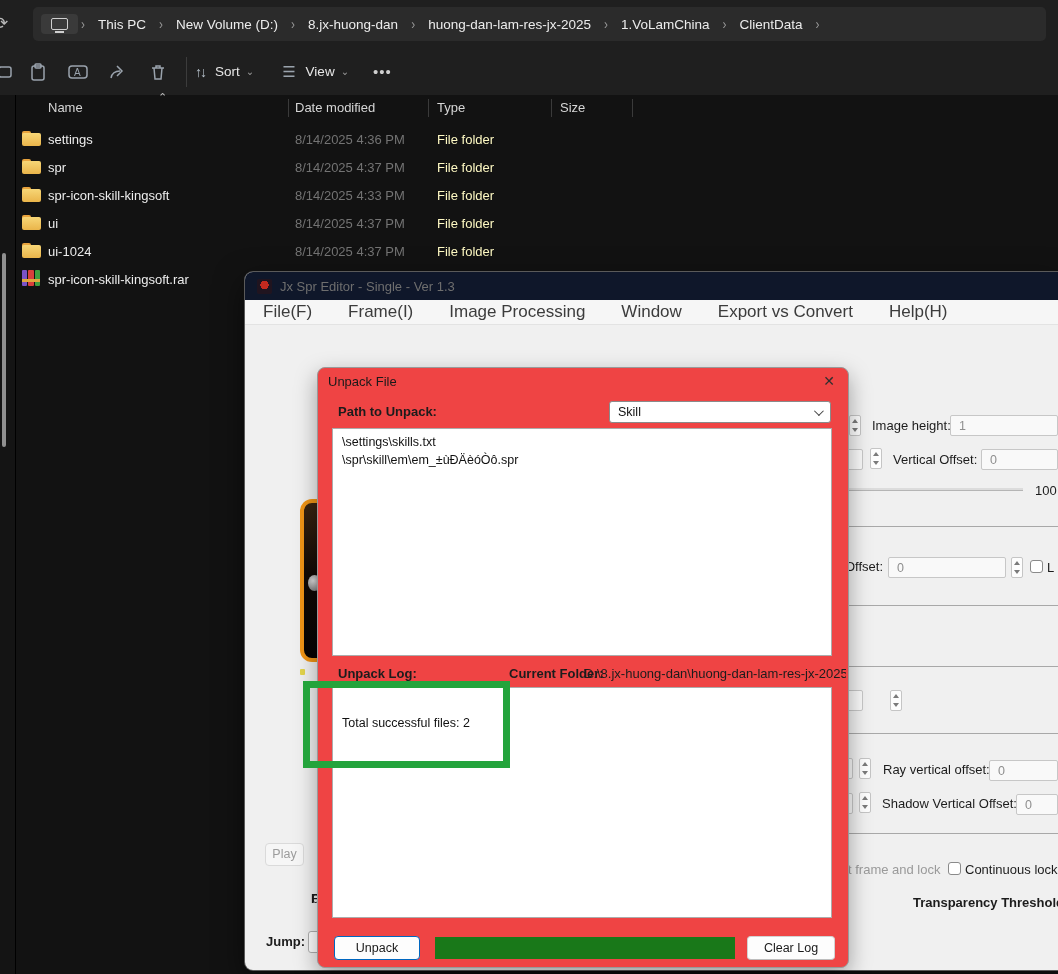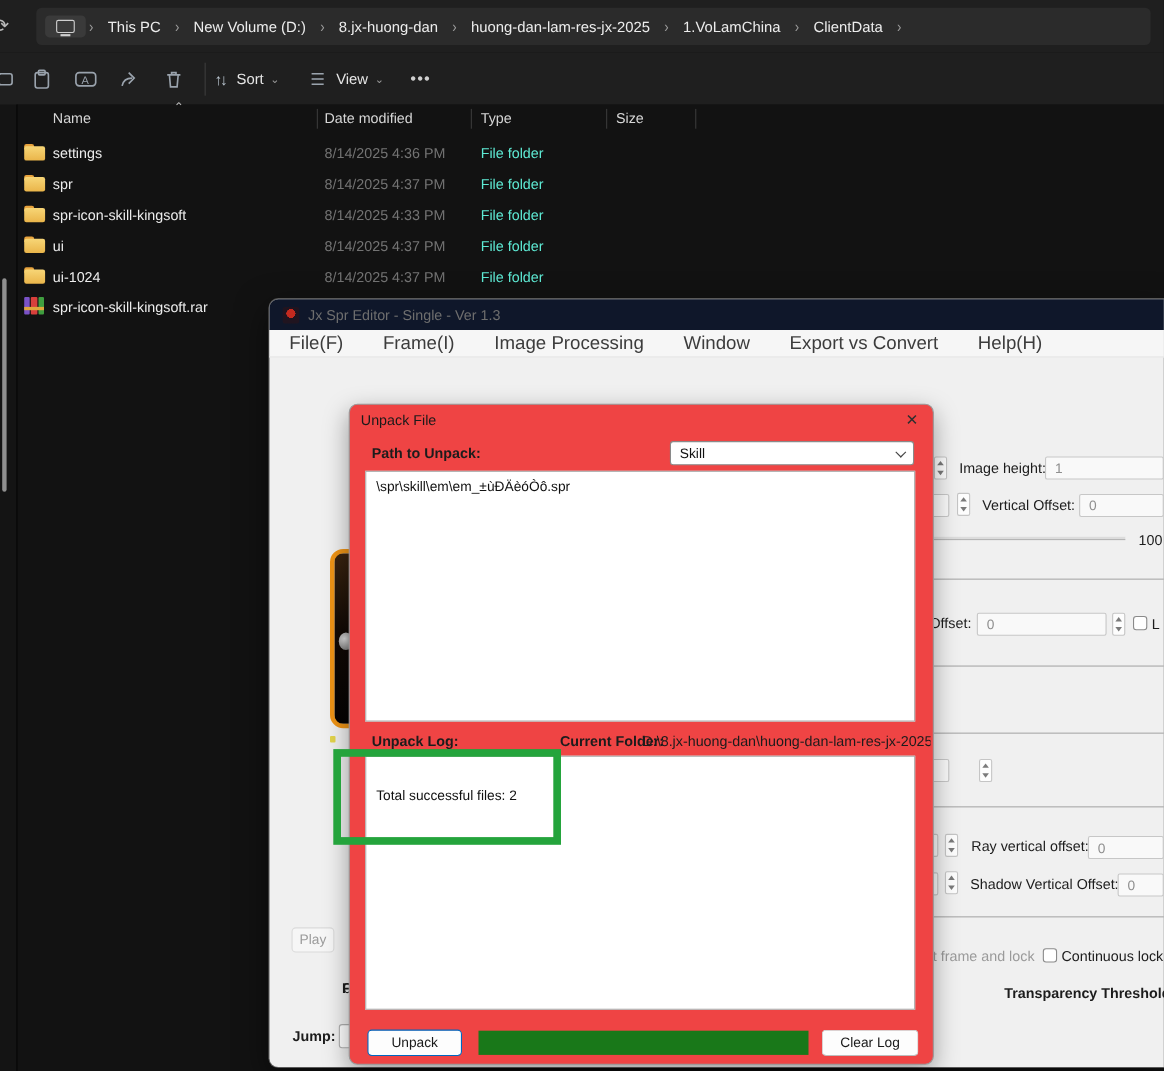--- a/index.html
+++ b/index.html
@@ -33,21 +33,21 @@
   #navdiv { position:absolute; left:15px; top:95px; width:1px; height:879px; background:#000; }
   #vscroll { position:absolute; left:2px; top:253px; width:4px; height:194px; background:#8f8f8f; border-radius:2px; }
 
   .hdr { position:absolute; top:5px; color:#d6d6d6; font-size:13px; }
   .hdr-sep { position:absolute; top:4px; width:1px; height:18px; background:#3a3a3a; }
   #sort-caret { position:absolute; left:142px; top:-4px; color:#bdbdbd; font-size:11px; }
 
   .frow { position:absolute; left:0; width:1042px; height:28px; }
   .fname { position:absolute; left:32px; top:6px; color:#ececec; font-size:13px; }
   .fdate { position:absolute; left:279px; top:6px; color:#737373; font-size:13px; }
-  .ftype { position:absolute; left:421px; top:6px; color:#5eead4; font-size:13px; }
+  .ftype { position:absolute; left:421px; top:6px; color:#fef9c3; font-size:13px; }
   .folder-ic { position:absolute; left:6px; top:5px; width:19px; height:15px; }
   .folder-ic::before { content:""; position:absolute; left:0; top:0; width:9px; height:5px; background:#e8a33d; border-radius:2px 2px 0 0; }
   .folder-ic::after { content:""; position:absolute; left:0; top:2px; width:19px; height:13px;
     background:linear-gradient(#f7d677,#eab54a); border-radius:2px; }
   .rar-ic { position:absolute; left:6px; top:4px; width:18px; height:16px; display:grid;
     grid-template-columns:1fr 1fr 1fr; gap:1px; }
   .rar-ic i { display:block; border-radius:1px; }
   .rar-ic i:nth-child(1){ background:#7a52c7; } .rar-ic i:nth-child(2){ background:#d8403c; }
   .rar-ic i:nth-child(3){ background:#3f9e3f; }
   .rar-band { position:absolute; left:0; right:0; top:9px; height:3px; background:#e0a73c; }
@@ -304,20 +304,21 @@
   <div id="dlg-title">Unpack File</div>
   <div id="dlg-x">✕</div>
 
   <span class="lbl abs" style="left:20px; top:36px; font-weight:bold;">Path to Unpack:</span>
   <div id="combo">
     <span>Skill</span>
     <span id="combo-chev" style="position:absolute;"></span>
   </div>
 
   <div class="listarea" style="top:60px; height:228px; padding-top:4px;">
+    <div class="pline">\settings\skills.txt</div>
     <div class="pline">\spr\skill\em\em_±ùÐÄèóÒô.spr</div>
   </div>
 
   <span class="lbl abs" style="left:20px; top:298px; font-weight:bold;">Unpack Log:</span>
   <span class="lbl abs" style="left:191px; top:298px; font-weight:bold;">Current Folder:</span>
   <span class="lbl abs" style="left:266px; top:298px; width:262px; overflow:hidden;">D:\8.jx-huong-dan\huong-dan-lam-res-jx-2025\</span>
 
   <div class="listarea" style="top:319px; height:231px; padding-top:26px;">
     <div class="pline">Total successful files: 2</div>
   </div>

